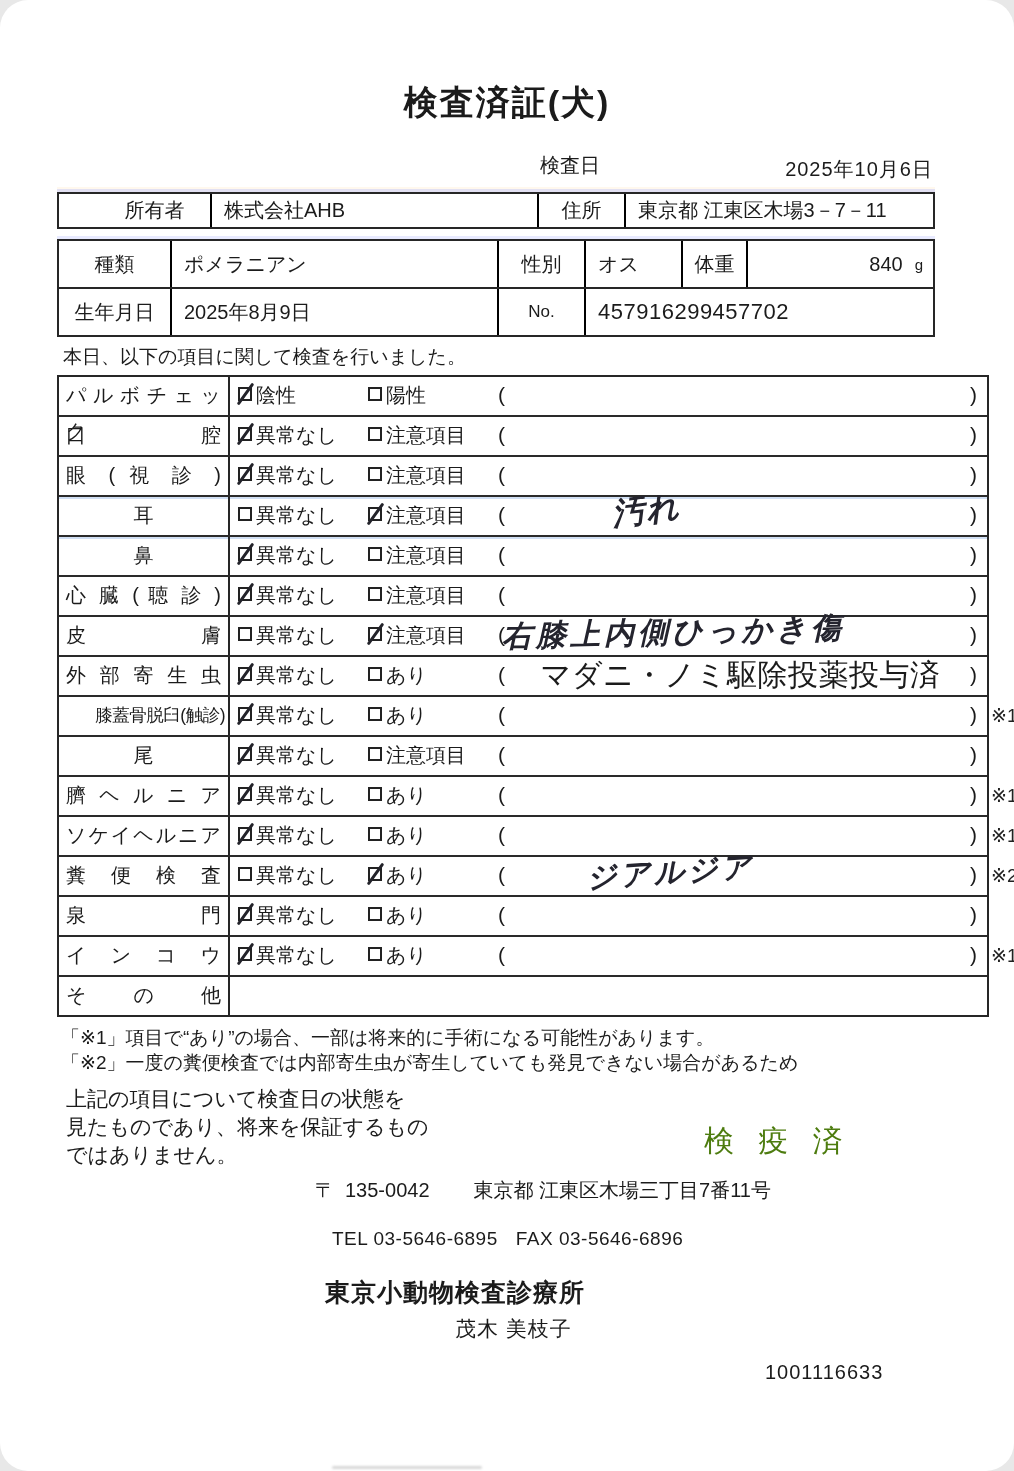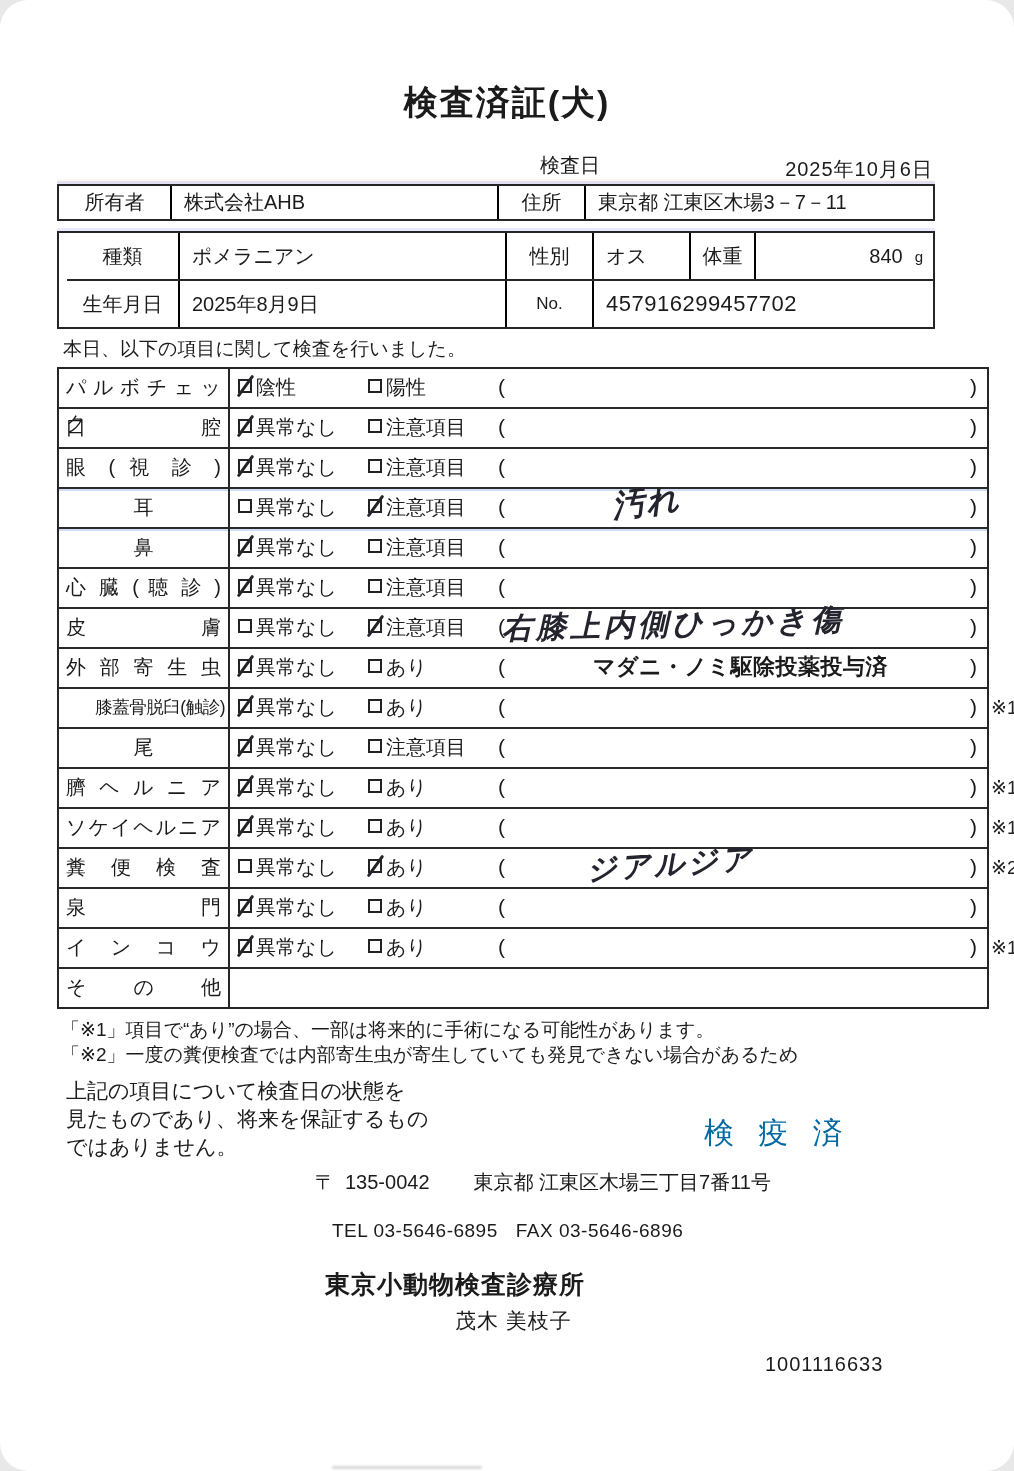--- a/index.html
+++ b/index.html
@@ -34,24 +34,25 @@
   .tbl{
     margin-left:57px;width:878px;
     box-sizing:border-box;
     border:2.5px solid #262626;
     font-size:20px;font-weight:500;
   }
   .t1{
     display:grid;
     grid-template-columns:111px 327px 87px 1fr;
     height:37px;
-    margin-top:4px;
+    margin-top:12px;
     box-shadow:0 -3px 0 rgba(140,150,255,.25),0 -5px 0 rgba(255,210,140,.15);
-  }
-  .t2{margin-top:10px;box-shadow:0 -3px 0 rgba(140,150,255,.2);padding-left:8px;}
+    padding-left:40px;
+  }
+  .t2{margin-top:10px;box-shadow:0 -3px 0 rgba(140,150,255,.2);}
   .t2r{display:grid;height:46px;}
   .t2r1{grid-template-columns:111px 327px 87px 97px 65px 1fr;}
   .t2r2{grid-template-columns:111px 327px 87px 1fr;border-top:2px solid #262626;}
   .cell{
     border-left:2px solid #000000;
     display:flex;align-items:center;
     box-sizing:border-box;
     overflow:hidden;white-space:nowrap;
   }
   .cell:first-child{border-left:none;}
@@ -95,41 +96,41 @@
   }
   .optlabel{
     position:absolute;top:0;line-height:36px;font-size:20px;font-weight:500;white-space:nowrap;
   }
   .optlabel.o1{left:26px;}
   .optlabel.o2{left:156px;}
   .paren{position:absolute;top:0;line-height:36px;font-size:21px;}
   .paren.po{left:268px;}
   .paren.pc{right:10px;}
   .note{position:absolute;top:0;line-height:36px;white-space:nowrap;z-index:2;}
-  .note.printed{left:288px;right:24px;text-align:center;font-size:22px;font-weight:700;letter-spacing:0.5px;}
+  .note.printed{left:288px;right:24px;text-align:center;font-size:30px;font-weight:400;letter-spacing:0.5px;}
   .note.hand{
     font-family:"DejaVu Sans","Liberation Sans",sans-serif;
     font-style:italic;font-weight:600;color:#24242e;
   }
   .r3 .note.hand{left:382px;top:-5px;font-size:32px;transform:rotate(-7deg);letter-spacing:2px;}
   .r6 .note.hand{left:272px;top:-3px;font-size:30px;transform:rotate(-1.5deg);letter-spacing:4px;}
   .r12 .note.hand{left:356px;top:-3px;font-size:30px;transform:rotate(-4deg);letter-spacing:3px;}
   .refmark{
     position:absolute;right:-52px;top:0;width:48px;
     line-height:38px;font-size:19px;font-weight:500;color:#222;
   }
   
   .footnotes{margin:8px 0 0 61px;font-size:19px;font-weight:500;line-height:25px;}
   .footnotes .fn-indent{padding-left:42px;}
   
   .disclaim-wrap{position:relative;margin:10px 0 0 66px;width:878px;height:86px;}
   .disclaimer{font-size:21px;font-weight:400;line-height:28px;}
   .stamp{
     position:absolute;left:638px;top:36px;
-    font-size:30px;font-weight:500;letter-spacing:8px;color:#0369a1;white-space:nowrap;
+    font-size:30px;font-weight:500;letter-spacing:8px;color:#4d7c0f;white-space:nowrap;
   }
   
   .addr-line{margin:6px 16px 0 315px;font-size:20px;font-weight:500;}
   .addr-line .gap{display:inline-block;width:44px;}
   .addr-line .pmark{margin-right:10px;}
   .tel-line{margin:24px 0 0 332px;font-size:19px;font-weight:500;letter-spacing:0.5px;}
   .tel-line .gap{display:inline-block;width:18px;}
   .clinic-name{margin:26px 0 0 325px;font-size:25px;font-weight:600;letter-spacing:1px;}
   .vet-name{margin:6px 0 0 455px;font-size:21px;font-weight:500;letter-spacing:1px;}
   .serial{margin:18px 0 0 765px;font-size:20px;letter-spacing:1px;}

